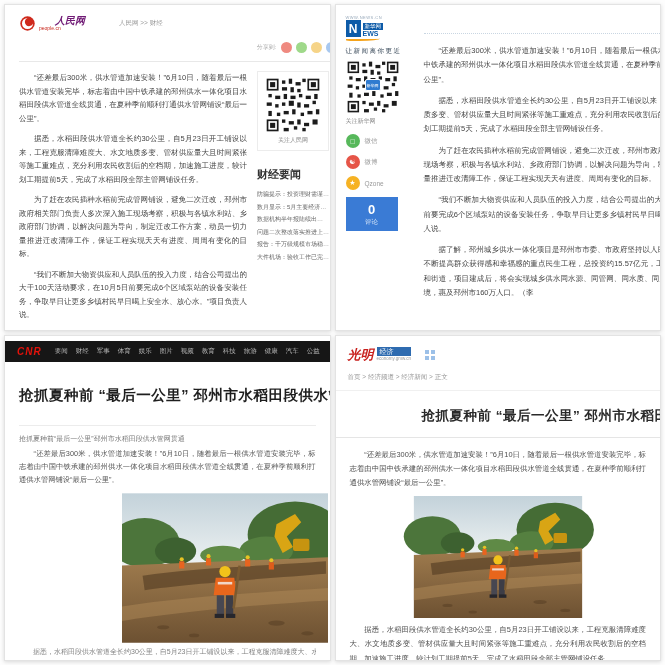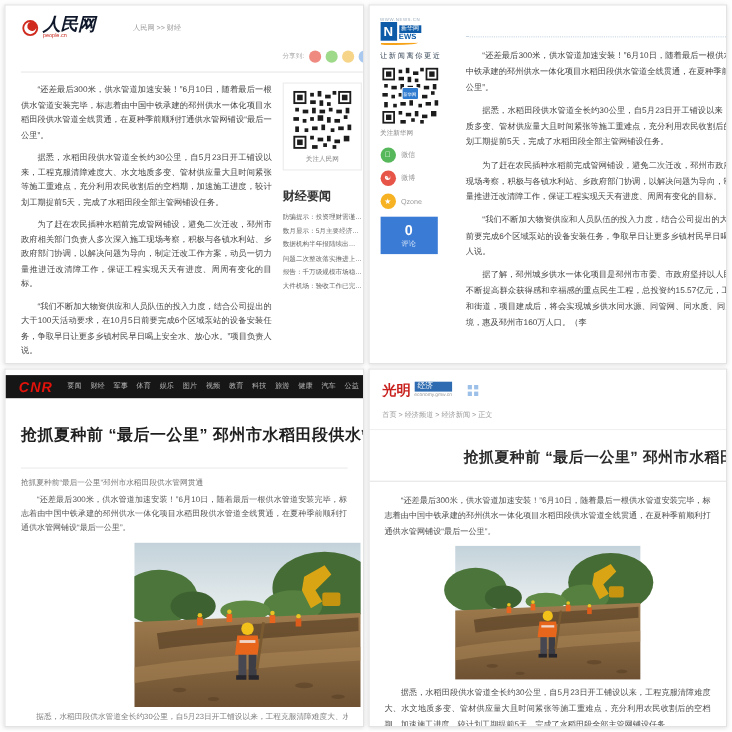--- a/index.html
+++ b/index.html
@@ -7,21 +7,21 @@
     font-family:"Liberation Sans","DejaVu Sans",sans-serif; }
   .grid { width:665px; height:665px; display:grid; grid-template-columns:1fr 1fr;
     grid-template-rows:1fr 1fr; gap:4px; padding:4px; background:#fdfdfd; }
   .quad { background:#fff; border:1px solid #e3e3e3; box-shadow:0 1px 4px rgba(0,0,0,.15);
     overflow:hidden; position:relative; }
 
   
   .q1 { padding:10px 0 0 14px; }
   .q1-head { display:flex; align-items:center; gap:6px; }
   .q1-logo { display:flex; align-items:center; gap:3px; }
-  .q1-logo-txt { color:#0f172a; font-weight:bold; font-size:16px; font-style:italic; line-height:1; }
+  .q1-logo-txt { color:#701a75; font-weight:bold; font-size:10px; font-style:italic; line-height:1;margin-left:16px; }
   .q1-logo-sub { color:#c9281e; font-size:5px; line-height:1; }
   .q1-crumb { margin-left:28px; font-size:6.5px; color:#999; }
   .q1-title { margin-top:16px; font-size:15px; font-weight:bold; color:#222;
     white-space:nowrap; letter-spacing:.5px; }
   .q1-share { margin-top:10px; display:flex; justify-content:flex-end; align-items:center;
     gap:4px; padding-right:0; font-size:6px; color:#aaa; }
   .share-dot { width:11px; height:11px; border-radius:50%; display:inline-block; flex:0 0 auto; }
   .q1-divider { border-top:1px solid #e8e8e8; margin:8px 0 9px; margin-right:0; }
   .q1-cols { display:flex; }
   .q1-main { width:228px; flex:0 0 auto; }
@@ -64,39 +64,39 @@
   .q2-main { flex:1; padding:4px 0 0 12px; overflow:hidden; }
   .q2-title { font-size:13.5px; font-weight:bold; color:#333; white-space:nowrap; letter-spacing:.5px; }
   .q2-dots { border-top:1px dotted #c9d6e2; margin:14px 0 10px; }
   .q2-main p { font-size:7.5px; color:#454545; line-height:1.9; text-align:justify;
     text-indent:2em; margin-bottom:7px; width:340px; }
 
   
   .q3 { padding-top:5px; }
   .q3-bar { background:#161616; height:21px; display:flex; align-items:center;
     padding:0 12px; gap:9px; }
-  .q3-logo { color:#e3120b; font-weight:bold; font-size:13px; font-style:italic;
+  .q3-logo { color:#e3120b; font-weight:bold; font-size:10px; font-style:italic;
     letter-spacing:1px; margin-right:4px; }
   .q3-nav { display:flex; gap:8px; }
   .q3-nav span { font-size:6.5px; color:#b5b5b5; white-space:nowrap; }
   .q3-title { margin:24px 14px 0; font-size:14.5px; font-weight:bold; color:#1e1e1e;
     white-space:nowrap; letter-spacing:.5px; }
   .q3-divider { border-top:1px solid #ececec; margin:20px 14px 8px; }
   .q3-lead { font-size:7px; color:#777; margin:0 14px 3px; white-space:nowrap; overflow:hidden; }
   .q3 p.q3-p1 { font-size:7.3px; color:#555; line-height:1.85; margin:0 14px 6px;
     text-indent:2em; text-align:justify; }
   .q3-photo { width:206px; height:150px; margin:2px 2px 0 auto; display:block; }
   .q3-cap { font-size:7px; color:#808080; margin:4px 14px 0; white-space:nowrap; overflow:hidden;
     text-indent:2em; }
 
   
   .q4 { padding-top:6px; }
   .q4-head { display:flex; align-items:center; gap:14px; padding:4px 12px 6px; }
   .q4-logo { display:flex; align-items:center; gap:3px; }
-  .q4-logo-gm { color:#c8201d; font-size:13px; font-weight:bold; 
+  .q4-logo-gm { color:#c8201d; font-size:13px; font-weight:bold; font-style:italic;
     font-family:"Liberation Serif","DejaVu Serif",serif; }
   .q4-logo-col { display:flex; flex-direction:column; line-height:1; }
   .q4-logo-box { background:#2e6bb0; color:#fff; font-size:7px; padding:1px 3px; }
   .q4-logo-url { font-size:4.5px; color:#999; margin-top:1px; }
   .q4-nav { display:flex; gap:13px; }
   .q4-nav span { font-size:8px; color:#333; white-space:nowrap; }
   .q4-grid-icon { width:10px; height:10px; display:inline-block; }
   .q4-crumb { font-size:6.5px; color:#999; padding:3px 12px 8px; border-bottom:1px solid #f0f0f0; }
   .q4-title { margin:16px 0 12px 86px; font-size:13.5px; font-weight:bold; color:#2a2a2a;
     white-space:nowrap; letter-spacing:.5px; }

